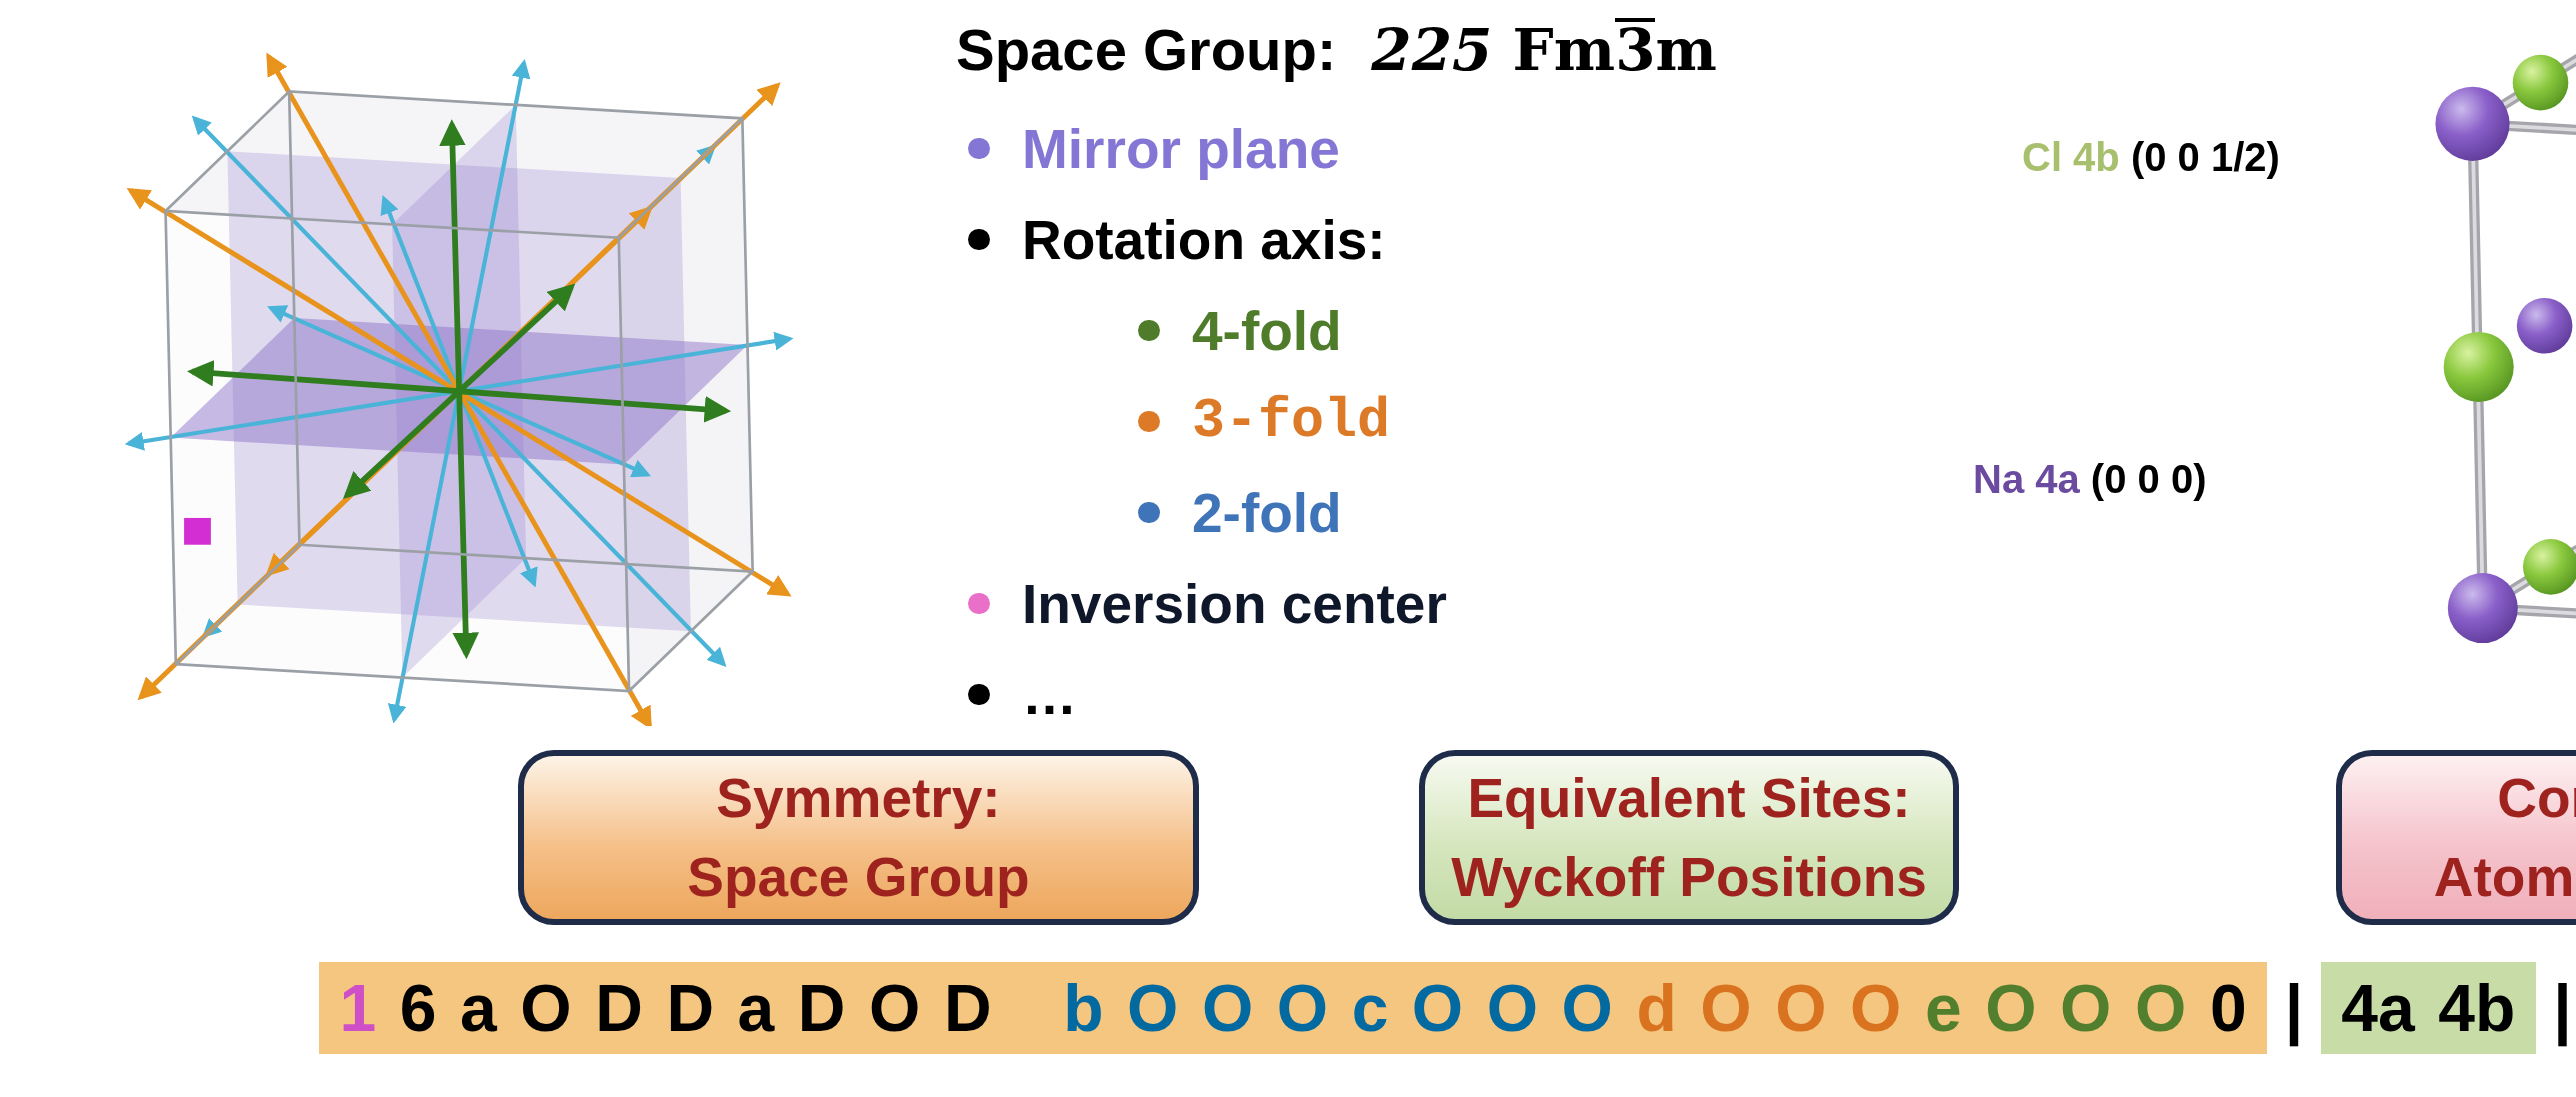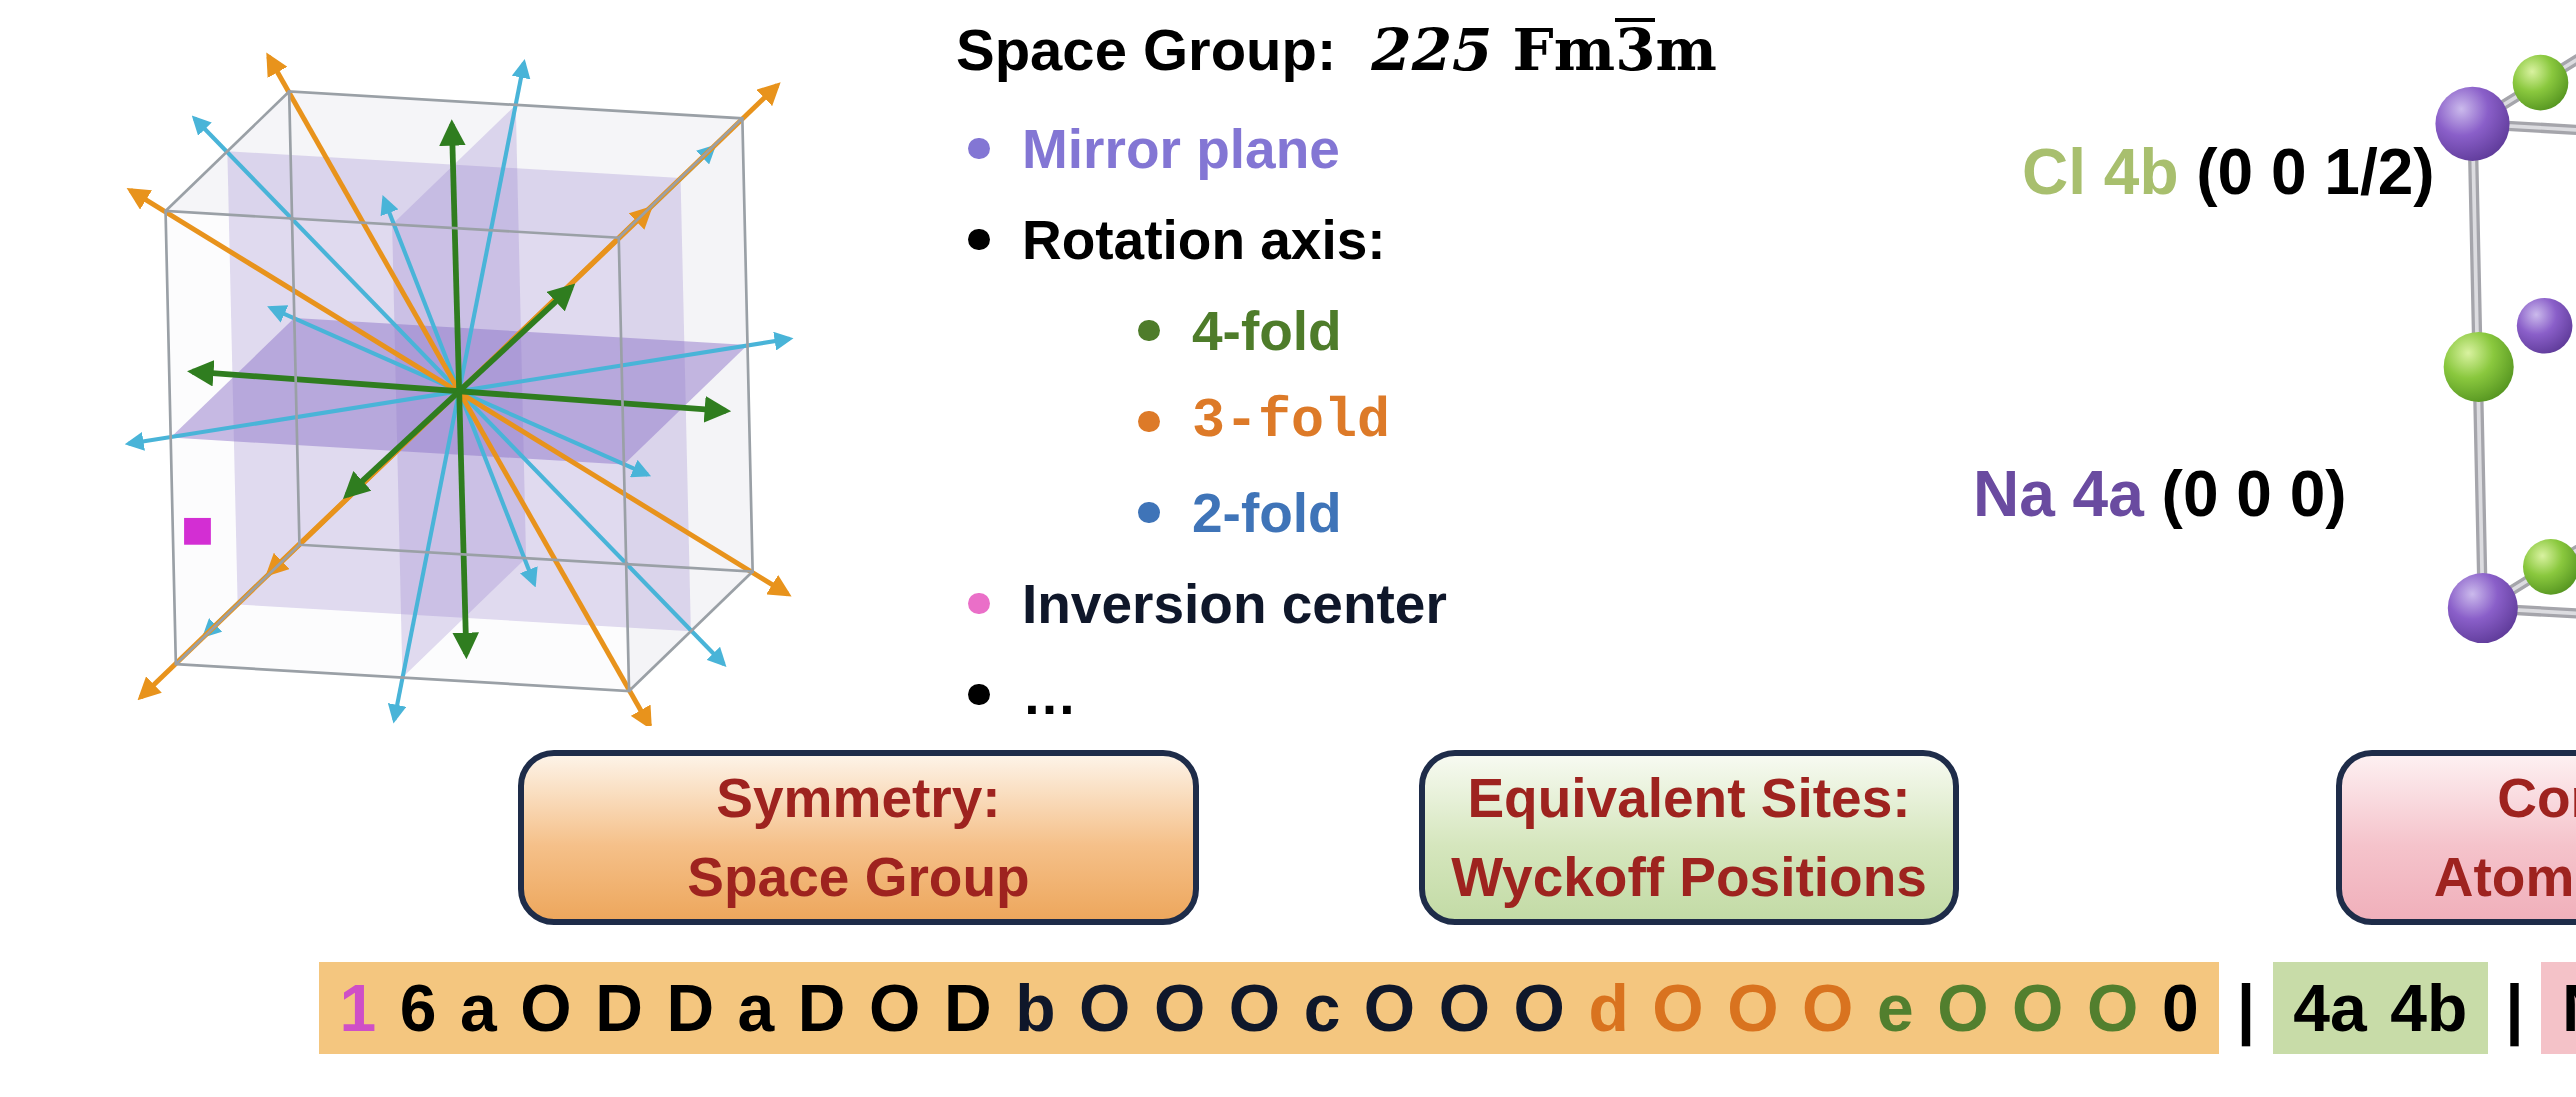--- a/index.html
+++ b/index.html
@@ -21,21 +21,21 @@
   .sg-math { font-family: "DejaVu Serif", serif; font-style: italic; font-weight: 700; margin-left: 35px; }
   .sg-sym { font-family: "DejaVu Serif", serif; font-weight: 700; }
   .overbar { display: inline-block; border-top: 4.6px solid #000; padding-top: 1px; line-height: 0.95; }
   .legend-row { display: flex; align-items: center; height: 91px; }
   .legend-row .dot { width: 21.6px; height: 21.6px; border-radius: 50%; margin: 0 32px 0 12.4px; flex: 0 0 auto; }
   .legend-row .legend-text { font-size: 55px; font-weight: 700; white-space: nowrap; }
   .legend-row.sub { margin-left: 170px; }
 
   
   .structure-figure { position: absolute; left: 2421px; top: 0px; width: 783px; height: 701px; }
-  .site-label { position: absolute; font-size: 64px; font-weight: 700; white-space: nowrap; z-index: 5; }
+  .site-label { position: absolute; font-size: 40px; font-weight: 700; white-space: nowrap; z-index: 5; }
   .site-label .coords { color: #000; }
   #cl-label { left: 2022px; top: 135px; }
   #na-label { left: 1973px; top: 457px; }
 
   
   .concept-box {
     position: absolute; top: 750px; height: 175px;
     border: 6.7px solid #1e2c49; border-radius: 36px;
     display: flex; flex-direction: column; align-items: center; justify-content: center;
     font-size: 55px; font-weight: 700; line-height: 1.42; text-align: center;
@@ -241,21 +241,21 @@
   <div class="concept-box" id="box-wyckoff">
     <div>Equivalent Sites:</div>
     <div>Wyckoff Positions</div>
   </div>
   <div class="concept-box" id="box-composition">
     <div>Composition:</div>
     <div>Atoms + Fractions</div>
   </div>
 
   <div class="token-row">
-    <span class="token-seg" style="background: rgb(244, 198, 127);"><span style="color: rgb(207, 79, 199);">1</span> <span style="color: rgb(0, 0, 0);">6 a O D D a D O D</span> <span style="color: #0f172a;">b O O O c O O O</span> <span style="color: rgb(217, 115, 31);">d O O O</span> <span style="color: rgb(82, 127, 46);">e O O O</span> <span style="color: rgb(0, 0, 0);">0</span></span>
+    <span class="token-seg" style="background: rgb(244, 198, 127);"><span style="color: rgb(207, 79, 199);">1</span> <span style="color: rgb(0, 0, 0);">6 a O D D a D O D</span> <span style="color: #0369a1; margin-left: 48px;">b O O O c O O O</span> <span style="color: rgb(217, 115, 31);">d O O O</span> <span style="color: rgb(82, 127, 46);">e O O O</span> <span style="color: rgb(0, 0, 0);">0</span></span>
     <span class="token-sep">|</span>
     <span class="token-seg" style="background: rgb(200, 220, 168);"><span style="color: rgb(0, 0, 0);">4a 4b</span></span>
     <span class="token-sep">|</span>
     <span class="token-seg" style="background: rgb(244, 194, 200);"><span style="color: rgb(0, 0, 0);">Na 0.5 Cl 0.5</span></span>
   </div>
 
 </div>
 
 
 </body></html>

